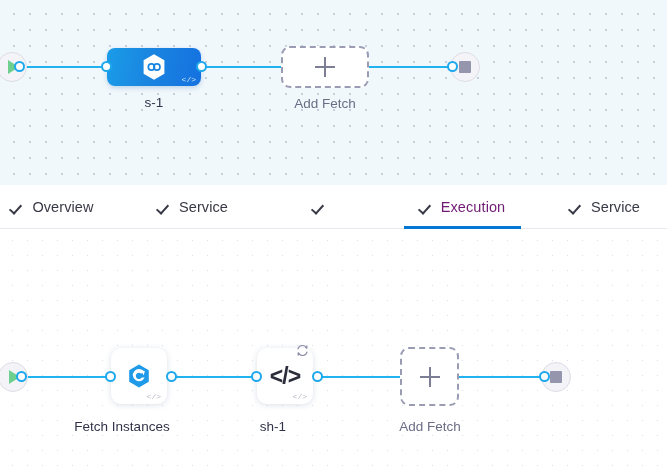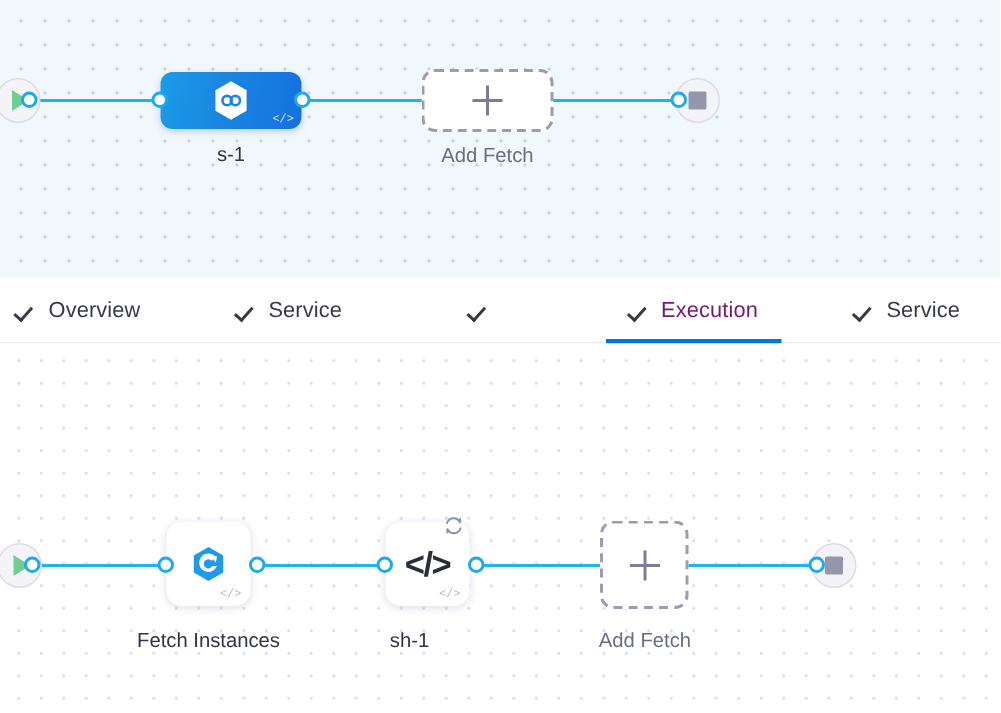--- a/index.html
+++ b/index.html
@@ -312,21 +312,21 @@
     <div class="step-card" style="left:111px; top:119px;">
       <svg width="26" height="26" viewBox="0 0 26 26">
         <path d="M13 1.6 L22.8 7.3 L22.8 18.7 L13 24.4 L3.2 18.7 L3.2 7.3 Z" fill="#1f9ae8"></path>
         <path d="M17.6 8.2 a6.1 6.1 0 1 0 1.0 6.2 L15.6 14.4 a3.1 3.1 0 1 1 -0.4 -3.6 Z" fill="#ffffff"></path>
         <path d="M14.2 7.0 l4.6 1.0 l-1.0 4.2 z" fill="#ffffff"></path>
       </svg>
       <span class="codetag">&lt;/&gt;</span>
     </div>
     <div class="port" style="left:105px; top:142px;"></div>
     <div class="port" style="left:166px; top:142px;"></div>
-    <div class="node-label" style="left:69px; top:190px; width:140px;">Fetch Instances</div>
+    <div class="node-label" style="left:52px; top:190px; width:140px;">Fetch Instances</div>
 
     <div class="step-card" style="left:257px; top:119px;">
       <span class="code-glyph">&lt;/&gt;</span>
       <span class="codetag">&lt;/&gt;</span>
     </div>
 
     <svg class="loop-icon" style="left:295px; top:114px;" viewBox="0 0 16 16">
       <g fill="none" stroke="#8c8fa8" stroke-width="1.3" stroke-linecap="round">
         <path d="M3.2 6.2 a4.9 4.9 0 0 1 9.2 -0.6"></path>
         <path d="M12.8 9.8 a4.9 4.9 0 0 1 -9.2 0.6"></path>

